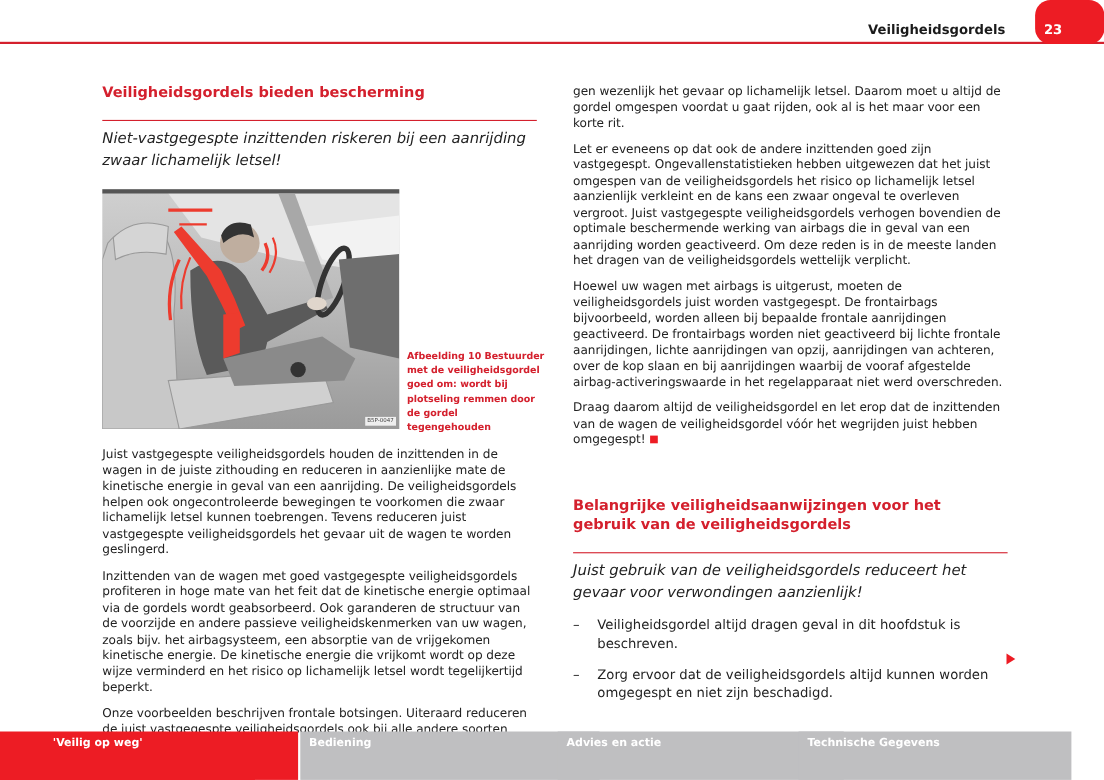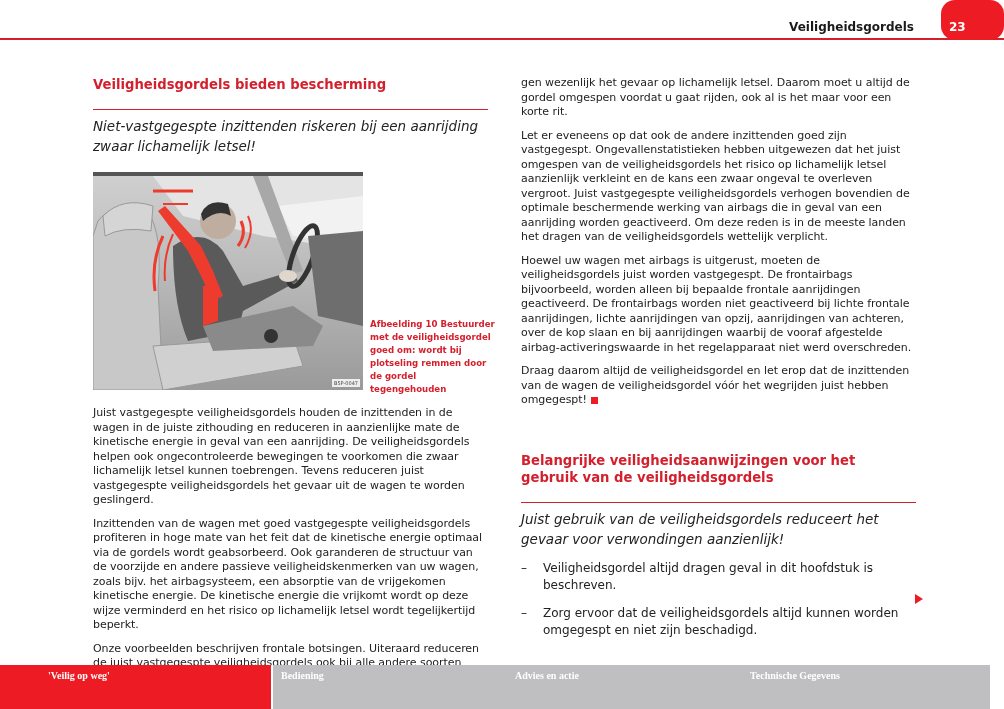--- a/index.html
+++ b/index.html
@@ -89,31 +89,31 @@
 
     .continue-arrow {
       position: absolute; left: 915px; top: 594px;
       width: 0; height: 0;
       border-top: 5px solid transparent; border-bottom: 5px solid transparent;
       border-left: 8px solid #ed1c24;
     }
 
     
     .footer {
-      position: absolute; left: 0; top: 665px; width: 1004px; height: 44px; font-family: Liberation Serif, serif;
+      position: absolute; left: 0; top: 665px; width: 1004px; height: 44px;
     }
     .tab {
       position: absolute; top: 0; height: 44px;
       font-size: 10px; font-weight: bold; color: #ffffff;
       box-sizing: border-box; padding: 5px 0 0 8px;
     }
     .tab-1 { left: 0; width: 271px; background: #ed1c24; padding-left: 48px; }
     .tab-2 { left: 273px; width: 272px; background: #bfbfc1; }
     .tab-3 { left: 507px; width: 260px; background: #bfbfc1; }
-    .tab-4 { left: 742px; width: 248px; background: #bfbfc1; }
+    .tab-4 { left: 726px; width: 248px; background: #bfbfc1; }
   </style>
 </head>
 <body>
 
 <div class="page">
 
   <div class="header-line"></div>
   <div class="header-title">Veiligheidsgordels</div>
   <div class="page-number-box">
     <span class="page-number">23</span>

